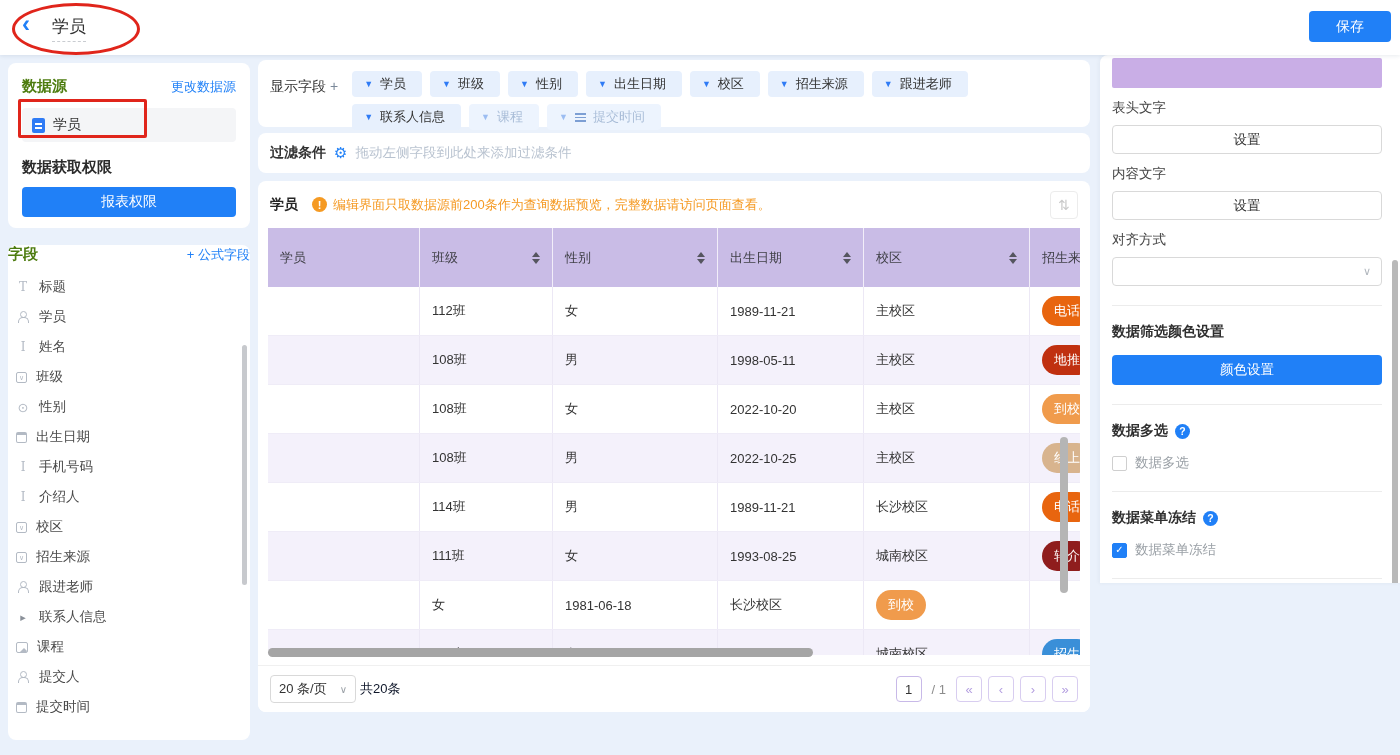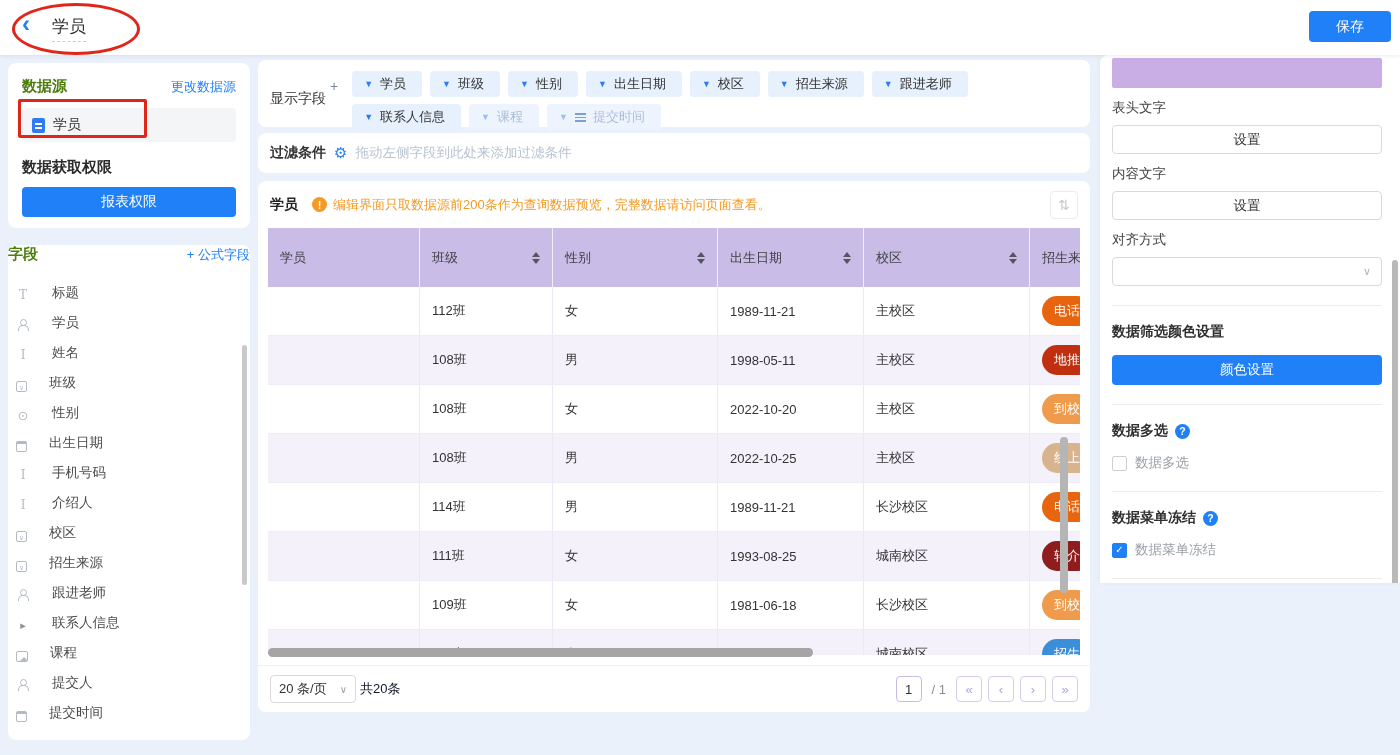--- a/index.html
+++ b/index.html
@@ -26,40 +26,40 @@
   .link{color:#2080f7;font-size:13px;cursor:pointer}
   .ds-item{margin-top:12px;height:34px;background:#f4f5f7;border-radius:4px;display:flex;align-items:center;
            padding:0 10px;gap:8px;font-size:14px;cursor:pointer}
   .file-icon{width:13px;height:15px;background:#2f7bf5;border-radius:2px;position:relative;flex:none}
   .file-icon::after{content:"";position:absolute;left:3px;top:5px;width:7px;height:2px;background:#fff;box-shadow:0 4px 0 0 #fff}
   .perm-title{font-weight:bold;font-size:15px;margin-top:16px;color:#2b2b2b}
   .perm-btn{margin-top:10px;width:100%;height:30px;background:#2080f7;color:#fff;border:none;border-radius:4px;
             font-size:14px;cursor:pointer}
   
   #card-fields{left:8px;top:245px;width:242px;height:495px;padding:0;overflow:hidden}
-  .fitem{height:30px;display:flex;align-items:flex-end;gap:22px;padding-left:8px;font-size:13.5px;color:#4a4a4a;cursor:grab}
+  .fitem{height:30px;display:flex;align-items:center;gap:9px;padding-left:8px;font-size:13.5px;color:#4a4a4a;cursor:grab}
   .fields-scrollbar{position:absolute;right:3px;top:100px;width:5px;height:240px;background:#c7c9cd;border-radius:3px;cursor:pointer}
   .fic{position:relative;width:14px;height:14px;flex:none;display:flex;align-items:center;justify-content:center;
        color:#b3bac4;font-size:11px;line-height:1}
   .fic-title::before{content:"T";font-family:"DejaVu Serif",serif;font-size:12px}
   .fic-text::before{content:"I";font-family:"DejaVu Serif",serif;font-size:12px}
   .fic-user::before{content:"";position:absolute;top:1px;left:4px;width:5px;height:5px;border:1.2px solid #b3bac4;border-radius:50%}
   .fic-user::after{content:"";position:absolute;bottom:1px;left:2px;width:9px;height:5px;border:1.2px solid #b3bac4;
                    border-bottom:none;border-radius:5px 5px 0 0}
   .fic-select{width:11px;height:11px;border:1.2px solid #b3bac4;border-radius:2px}
   .fic-select::before{content:"∨";font-size:7px;margin-top:1px}
   .fic-radio::before{content:"⊙";font-size:13px}
   .fic-calendar{width:11px;height:11px;border:1.2px solid #b3bac4;border-radius:2px;border-top-width:3px}
   .fic-caret::before{content:"▸";font-size:11px;color:#8a9099}
   .fic-course{width:12px;height:11px;border:1.2px solid #b3bac4;border-radius:2px;overflow:hidden}
   .fic-course::after{content:"";position:absolute;left:3px;bottom:0;border-left:4px solid transparent;
                      border-right:4px solid transparent;border-bottom:4px solid #b3bac4}
   
   #card-chips{left:258px;top:60px;width:832px;height:67px;display:flex;align-items:flex-start;padding:7px 12px;gap:4px}
-  .df-label{font-size:14px;color:#333;margin-top:23px;white-space:nowrap}
+  .df-label{font-size:14px;color:#333;margin-top:11px;white-space:nowrap}
   .df-plus{color:#7a8899;margin-top:11px;font-size:14px;cursor:pointer}
   .chips{display:flex;flex-wrap:wrap;gap:7px 8px;flex:1;margin-left:10px;margin-top:4px}
   .chip{height:26px;background:#e7f0fd;border-radius:4px;display:flex;align-items:center;gap:7px;
         padding:0 16px 0 12px;font-size:13px;color:#333;cursor:pointer;white-space:nowrap}
   .chip-caret{color:#2f7bf5;font-size:9px}
   .chip.faded{background:#edf4fe;color:#a9bdd8}
   .chip.faded .chip-caret{color:#9cbdf2}
   .lines{display:none;width:11px;height:9px;
          background:repeating-linear-gradient(to bottom,#7d9fd4 0 1.5px,transparent 1.5px 3.5px)}
   .lines.show{display:inline-block}
@@ -437,21 +437,20 @@
           <div class="tcell">女</div>
           <div class="tcell">1993-08-25</div>
           <div class="tcell">城南校区</div>
           <div class="tcell">
             <span class="badge" style="background: rgb(143, 29, 29);">转介</span>
           </div>
         </div>
 
         <div class="trow">
           <div class="tcell"></div>
-          <div class="tcell">109班</div>
           <div class="tcell">女</div>
           <div class="tcell">1981-06-18</div>
           <div class="tcell">长沙校区</div>
           <div class="tcell">
             <span class="badge" style="background: rgb(240, 155, 76);">到校</span>
           </div>
         </div>
 
         <div class="trow">
           <div class="tcell"></div>

